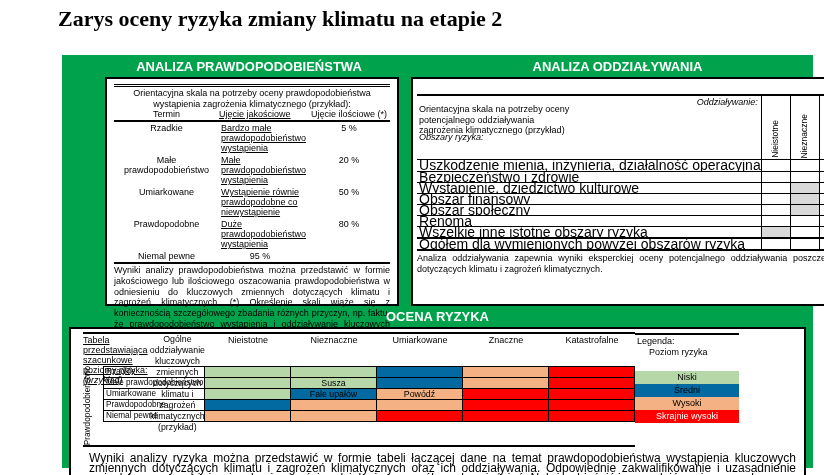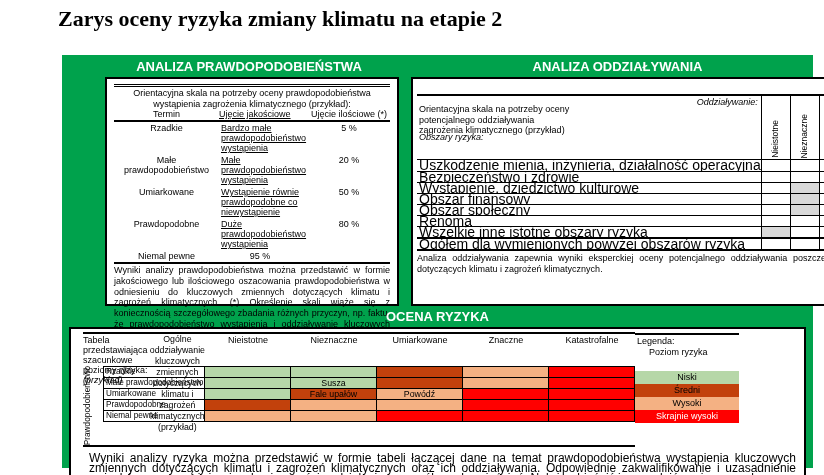--- a/index.html
+++ b/index.html
@@ -47,36 +47,36 @@
   .icell { width: 29px; border-left: 1px solid #000; }
   .icell.shaded { background: #d9d9d9; }
   .ifoot { font-size: 9px; line-height: 10.5px; text-align: justify; margin-top: 2px; }
 
   
   .ocena-bar { height: 21px; line-height: 21px; text-align: center; color: #fff; font-weight: bold; font-size: 13px; flex: 0 0 auto; }
   .bottom-panel { flex: 1; background: #fff; border: 2px solid #000; padding: 3px 6px; }
   .rm-wrap { display: flex; align-items: flex-start; }
   .rmatrix { width: 552px; margin-left: 6px; border-top: 2px solid #000; font-size: 9px; }
   .rm-top { display: flex; height: 32px; }
-  .rm-corner { width: 122px; line-height: 10px; padding-top: 1px; }
+  .rm-corner { width: 122px; line-height: 10px; padding-top: 1px; text-decoration: underline; }
   .rm-corner .ital { font-style: italic; }
   .rm-impact { flex: 1; text-align: center; display: flex; flex-direction: row; }
   .rm-impact-title { line-height: 11px; font-size: 8.8px; }
   .rm-cols { display: flex; margin-top: 1px; }
   .rm-cols span { width: 86px; text-align: center; }
   .rm-body { display: flex; border-bottom: 2px solid #000; }
   .rm-axis { width: 20px; display: flex; align-items: center; justify-content: center; }
   .rm-axis .vtext { font-size: 8.3px; line-height: 9px; text-align: center; width: 20px; }
   .rm-rows { flex: 1; border-top: 1px solid #000; }
   .rm-row { display: flex; height: 11px; }
   .rm-label { width: 102px; border-left: 1px solid #000; border-right: 1px solid #000; border-bottom: 1px solid #000; font-size: 8.2px; line-height: 10px; padding-left: 2px; white-space: nowrap; overflow: hidden; }
   .rm-cell { width: 86px; border-right: 1px solid #000; border-bottom: 1px solid #000; text-align: center; font-size: 8.8px; line-height: 10px; }
 
   .lvl-low { background: #b6d7a8; }
-  .lvl-medium { background: #c2410c; }
+  .lvl-medium { background: #0369a1; }
   .lvl-high { background: #f4b183; }
   .lvl-extreme { background: #ff0000; }
 
   .legend { width: 104px; margin-top: 1px; font-size: 9px; }
   .legend-head { border-top: 2px solid #000; padding: 1px 2px 0 2px; line-height: 11px; }
   .legend-sub { padding-left: 14px; line-height: 11px; }
   .legend-items { margin-top: 13px; }
   .legend-item { height: 13px; line-height: 13px; text-align: center; }
   .legend-item.lvl-extreme { color: #fff; }
 

